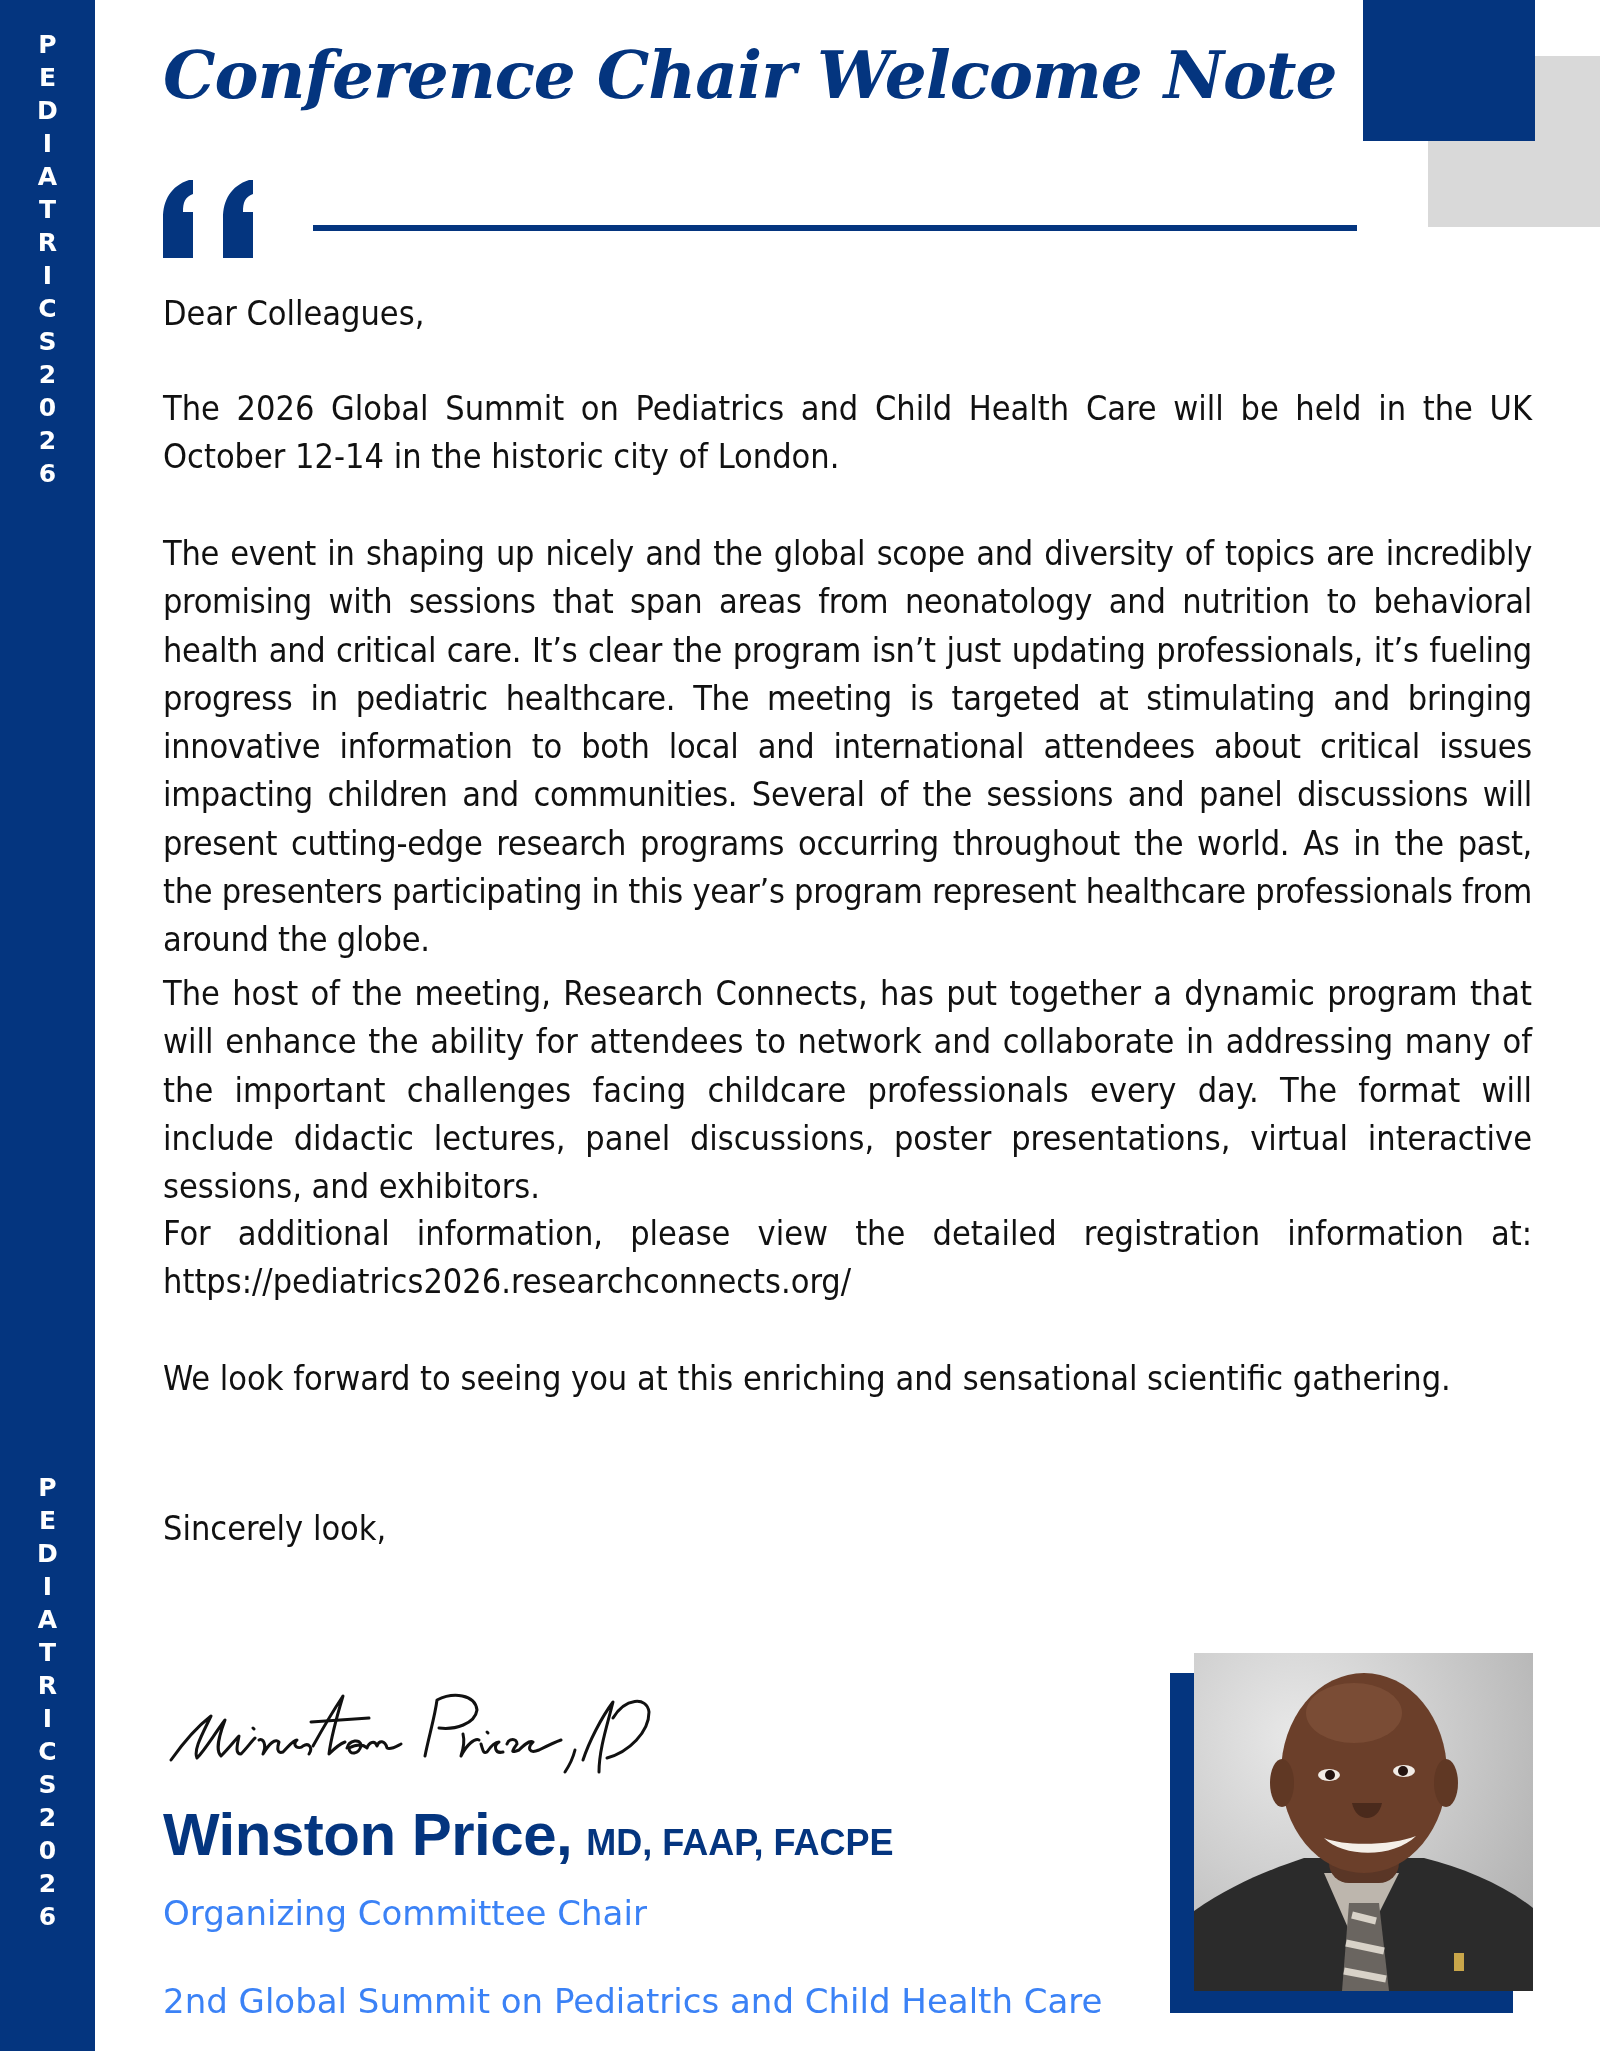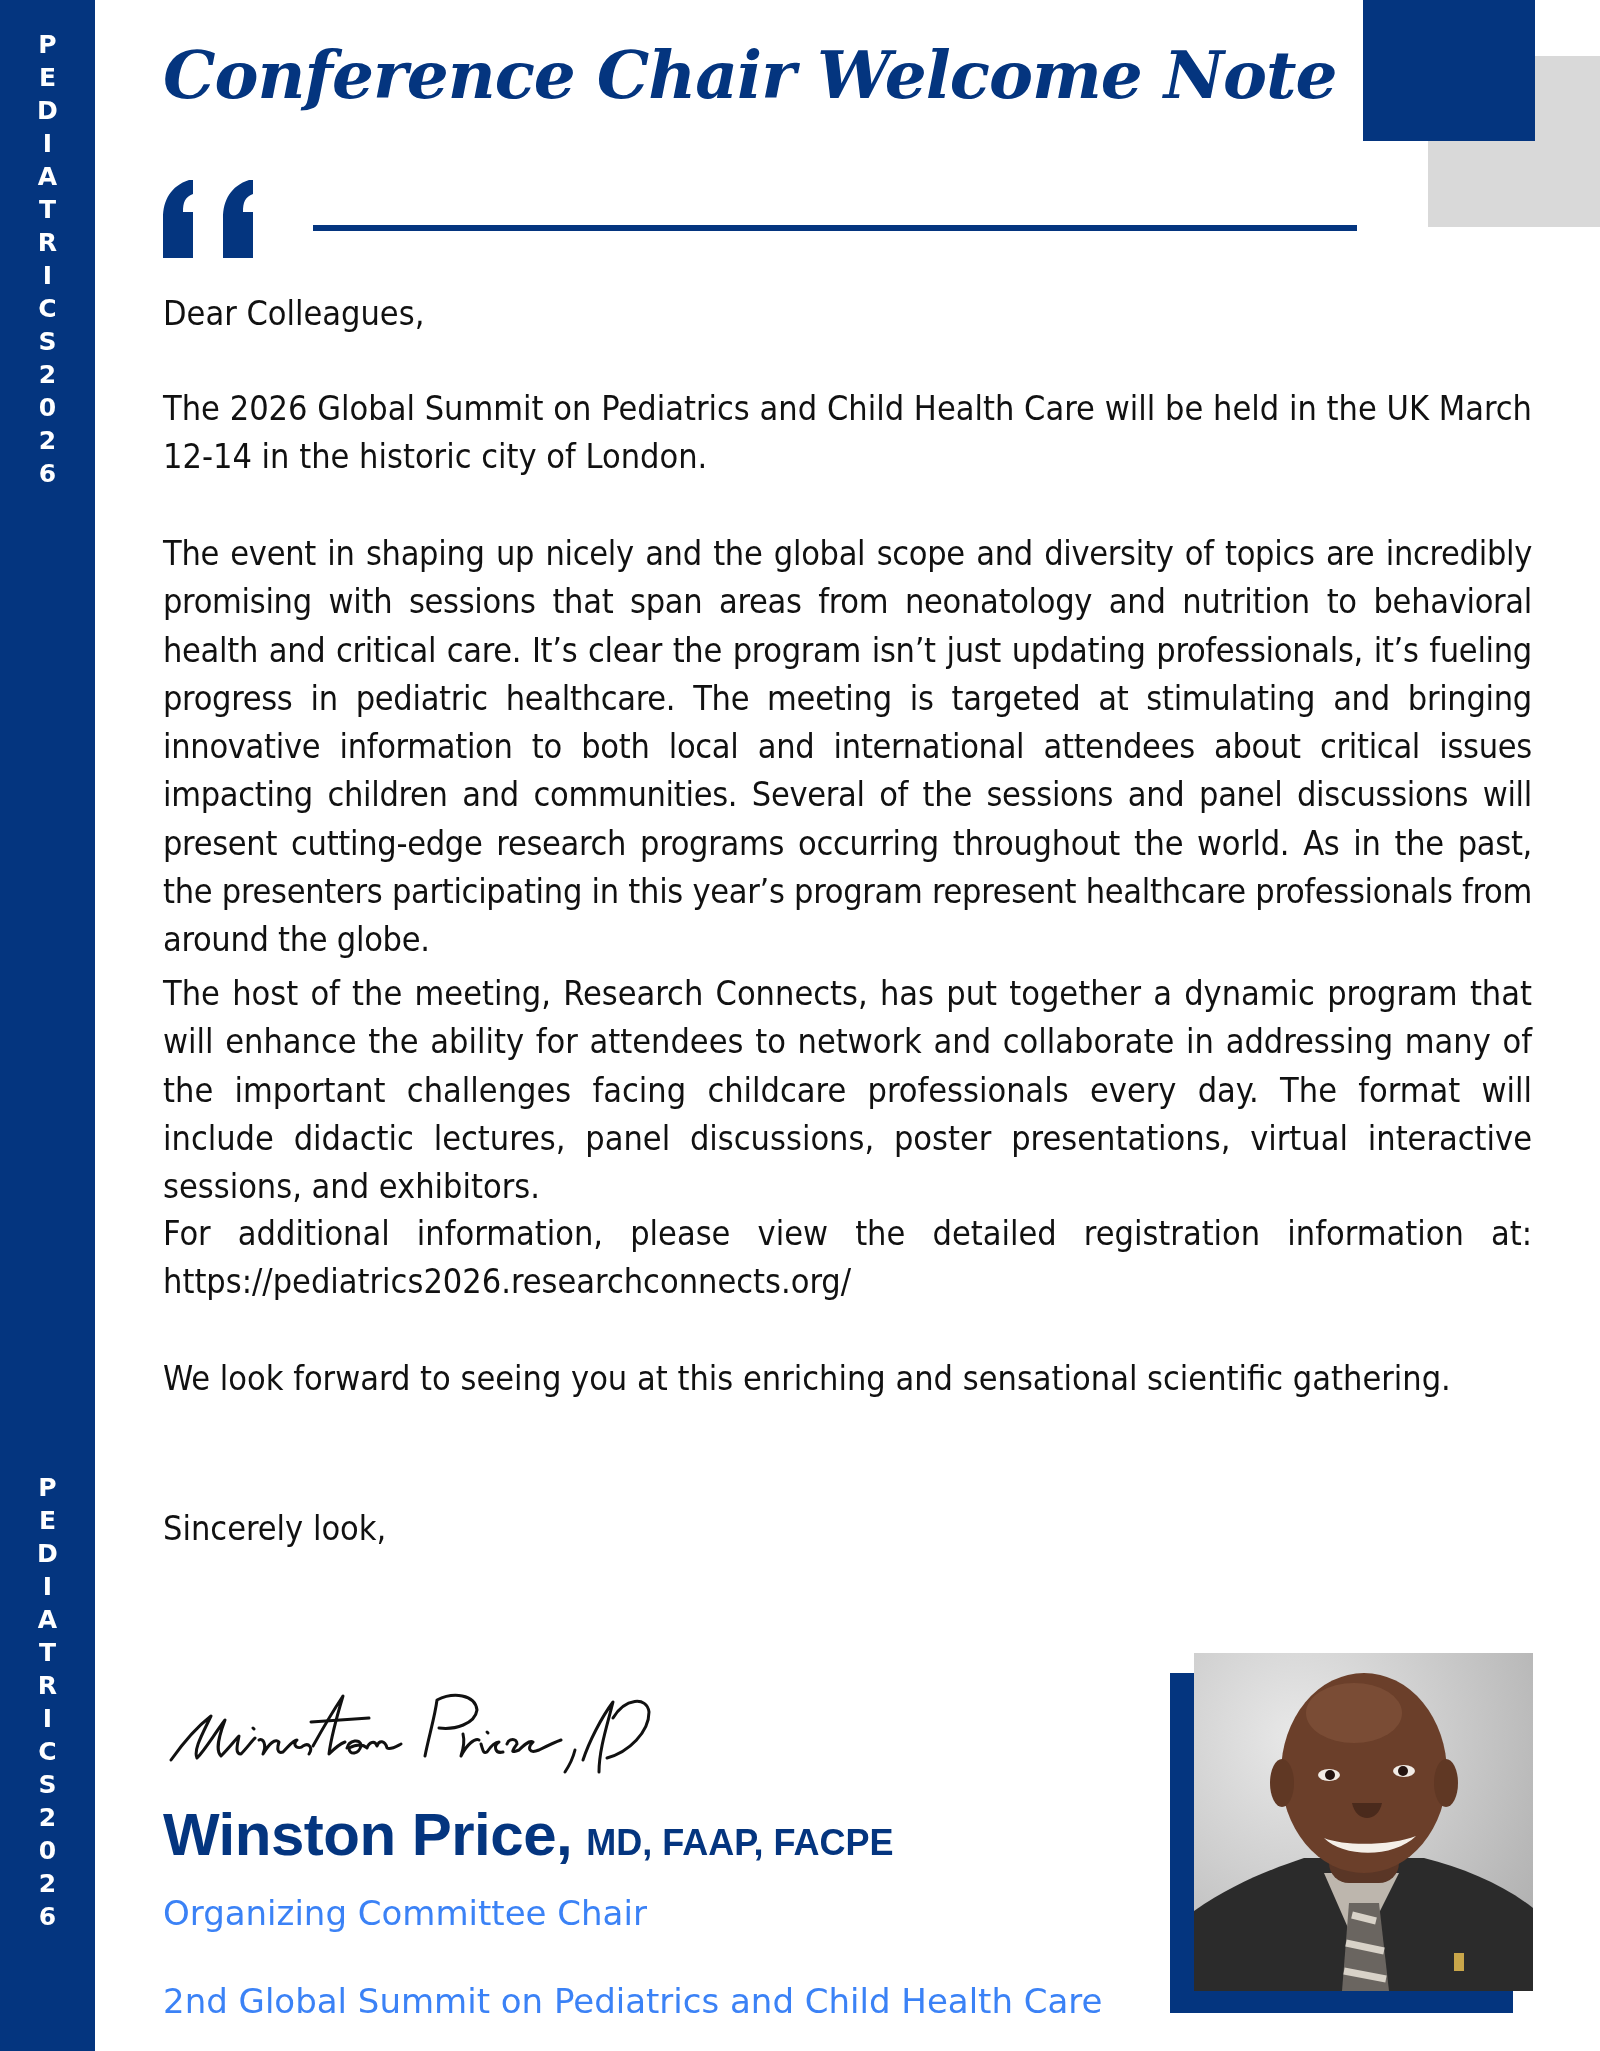--- a/index.html
+++ b/index.html
@@ -116,21 +116,21 @@
 <svg class="quote-mark" viewBox="0 0 100 78">
   <path d="M0,78 L0,38 C0,20 8,6 26,0 L30,0 L30,14 C22,17 20,22 20,32 L30,32 L30,78 Z" fill="#04357f"></path>
   <path d="M60,78 L60,38 C60,20 68,6 86,0 L90,0 L90,14 C82,17 80,22 80,32 L90,32 L90,78 Z" fill="#04357f"></path>
 </svg>
 <div class="quote-line"></div>
 
 <div class="body-text greeting">
   <p>Dear Colleagues,</p>
 </div>
 <div class="body-text p1">
-  <p>The 2026 Global Summit on Pediatrics and Child Health Care will be held in the UK March 12-14 in the historic city of London.</p>
+  <p>The 2026 Global Summit on Pediatrics and Child Health Care will be held in the UK October 12-14 in the historic city of London.</p>
 </div>
 <div class="body-text p2">
   <p>The event in shaping up nicely and the global scope and diversity of topics are incredibly promising with sessions that span areas from neonatology and nutrition to behavioral health and critical care. It’s clear the program isn’t just updating professionals, it’s fueling progress in pediatric healthcare. The meeting is targeted at stimulating and bringing innovative information to both local and international attendees about critical issues impacting children and communities. Several of the sessions and panel discussions will present cutting-edge research programs occurring throughout the world. As in the past, the presenters participating in this year’s program represent healthcare professionals from around the globe.</p>
 </div>
 <div class="body-text p3">
   <p>The host of the meeting, Research Connects, has put together a dynamic program that will enhance the ability for attendees to network and collaborate in addressing many of the important challenges facing childcare professionals every day. The format will include didactic lectures, panel discussions, poster presentations, virtual interactive sessions, and exhibitors.</p>
 </div>
 <div class="body-text p4">
   <p>For additional information, please view the detailed registration information at: https://pediatrics2026.researchconnects.org/</p>
 </div>

